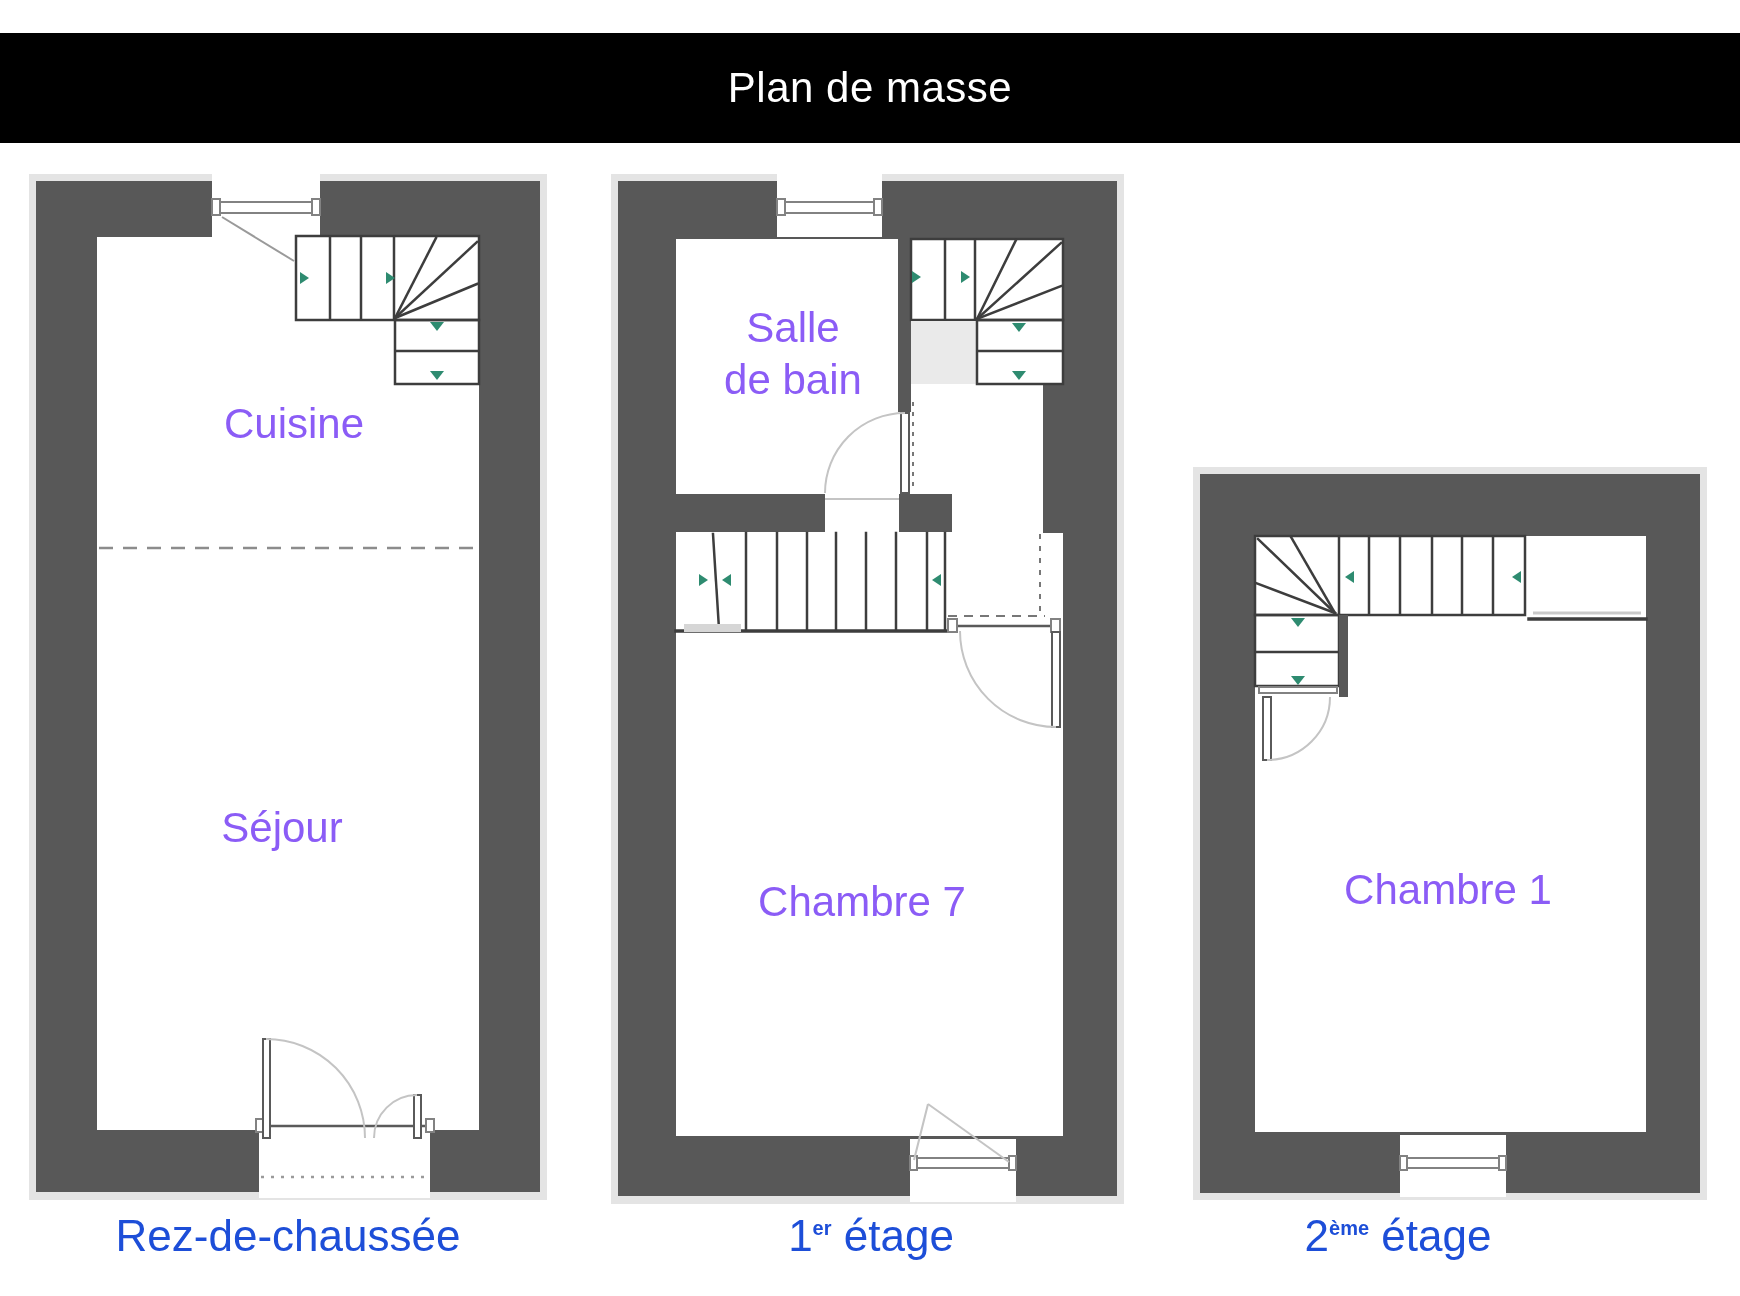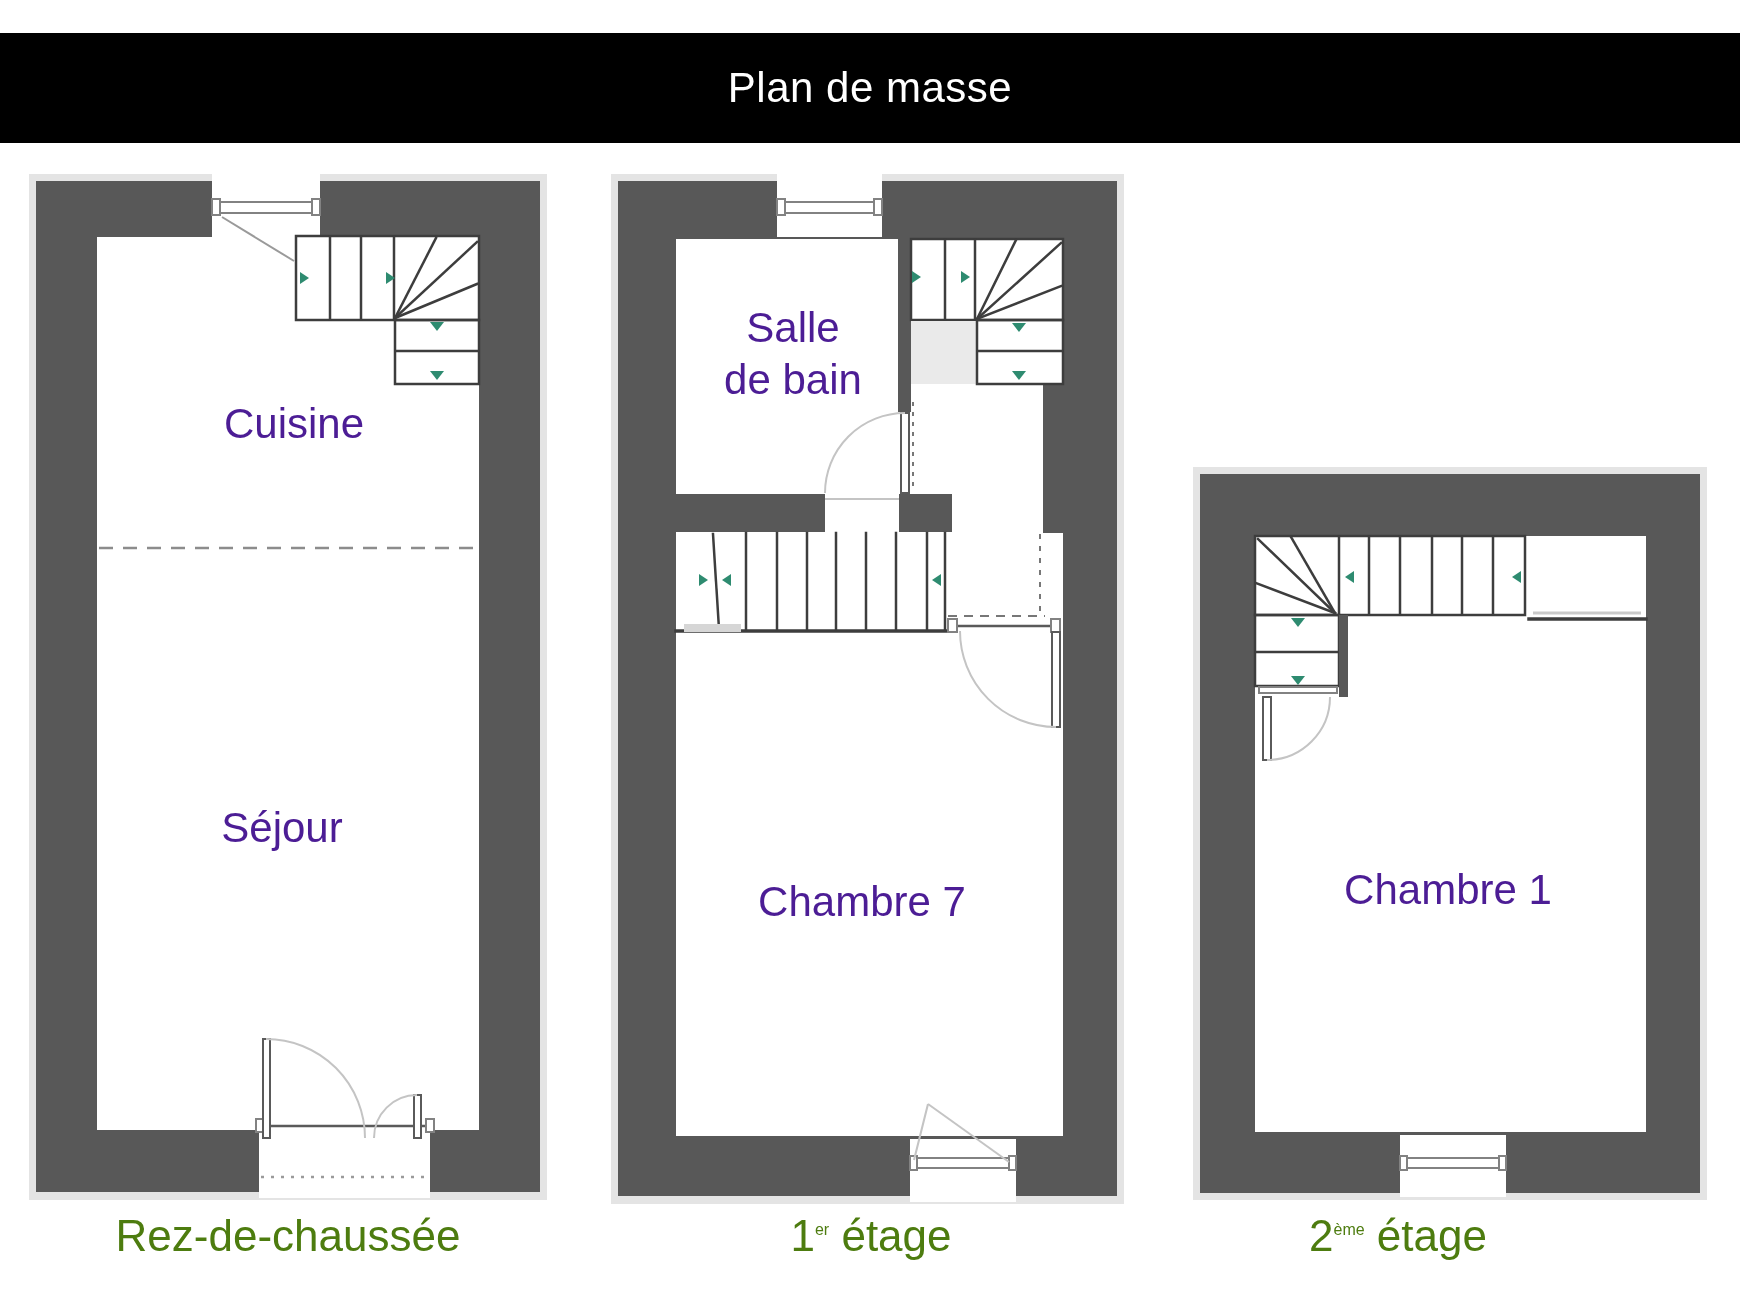--- a/index.html
+++ b/index.html
@@ -31,25 +31,25 @@
   .winbar{fill:#fff;stroke:#828282;stroke-width:2;}
   .thr{stroke:#5a5a5a;stroke-width:2.5;fill:none;}
   .thrlight{fill:#d6d6d6;}
   .dashline{stroke:#777;stroke-width:2;fill:none;}
   .sep{stroke:#8c8c8c;stroke-width:2.5;fill:none;stroke-dasharray:14 10;}
   .dot{stroke:#9a9a9a;stroke-width:2.5;fill:none;stroke-dasharray:3 7;}
   .ledge{stroke:#c9c9c9;stroke-width:3;fill:none;}
   .arw{fill:#2e8b70;stroke:none;}
 
   
-  .room-label{position:absolute;width:300px;text-align:center;color:#4c1d95;
+  .room-label{position:absolute;width:300px;text-align:center;color:#8b5cf6;
               font-size:42px;line-height:52px;}
-  .caption{position:absolute;top:1208px;width:400px;text-align:center;color:#4d7c0f;
+  .caption{position:absolute;top:1208px;width:400px;text-align:center;color:#1d4ed8;
            font-size:44px;line-height:56px;}
-  .caption sup{font-size:16px;line-height:0;}
+  .caption sup{font-size:20px;line-height:0;font-weight:bold;}
   #cap-rdc{left:88px;}
   #cap-e1{left:671px;}
   #cap-e2{left:1198px;}
   #lbl-cuisine{left:144px;top:398px;}
   #lbl-sejour{left:132px;top:802px;}
   #lbl-sdb{left:643px;top:302px;}
   #lbl-ch1{left:712px;top:876px;}
   #lbl-ch2{left:1298px;top:864px;}
 </style>
 </head>

